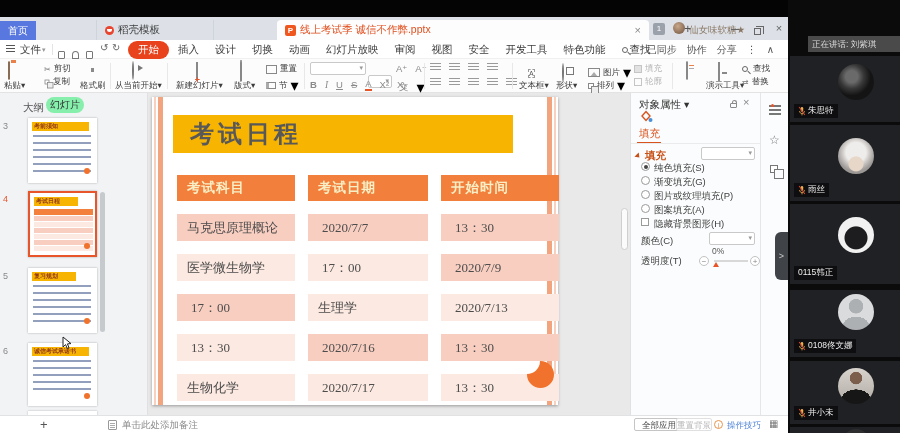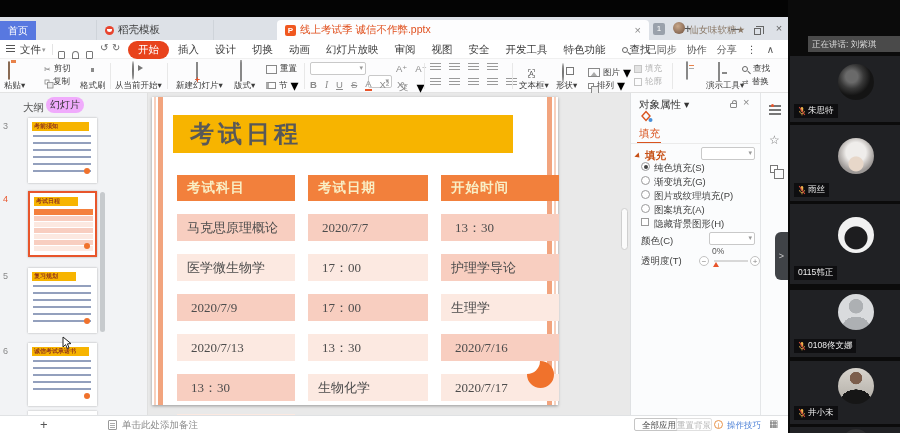--- a/index.html
+++ b/index.html
@@ -71,21 +71,21 @@
 .arr2::after{content:"";position:absolute;left:2px;top:2px;width:6px;height:6px;border:1px solid #888;background:#eee;}
 .fillsq{width:8px;height:8px;background:#e2e2e2;border:1px solid #c5c5c5;}
 .outlsq{width:8px;height:8px;border:1px solid #c5c5c5;}
 .docpg{width:10px;height:12px;border:1px solid #888;border-radius:1px;position:relative;}
 .docpg::after{content:"";position:absolute;left:2px;top:3px;width:5px;height:1px;background:#e8824a;box-shadow:0 3px 0 #aaa;}
 .mon{width:12px;height:9px;border:1px solid #888;position:relative;}
 .mon::after{content:"";position:absolute;left:3px;top:9px;width:5px;height:2px;background:#888;}
 
 .thumbs{position:absolute;left:0;top:76px;width:148px;height:322px;background:#f2f3f5;border-right:1px solid #e0e0e0;}
 .outl{position:absolute;left:23px;top:8px;font-size:10.5px;color:#555;}
-.pill{position:absolute;left:46px;top:4px;width:38px;height:16px;background:#f0abfc;border-radius:9px;font-size:10px;color:#333;text-align:center;line-height:16px;}
+.pill{position:absolute;left:46px;top:4px;width:38px;height:16px;background:#86efac;border-radius:9px;font-size:10px;color:#333;text-align:center;line-height:16px;}
 .thumb{position:absolute;left:28px;width:69px;background:#fff;box-shadow:0 0 2px rgba(0,0,0,.3);}
 .thumb.sel{border:2px solid #e8552b;}
 .tnum{position:absolute;left:3px;width:18px;font-size:9px;color:#888;}
 .tnum.sel{color:#e8552b;}
 .tt{position:absolute;left:4px;top:4px;height:9px;background:#f7b400;color:#94391a;font-size:6px;font-weight:bold;line-height:9px;padding-left:2px;white-space:nowrap;overflow:hidden;}
 .tlines{position:absolute;left:5px;background:repeating-linear-gradient(to bottom,#93a0bd 0 2px,transparent 2px 7px);}
 .tth{position:absolute;left:4px;top:16px;width:59px;height:6px;background:#f4803d;}
 .ttbl{position:absolute;left:4px;top:23px;width:59px;height:35px;background:repeating-linear-gradient(to bottom,#f8cec0 0 5px,#fff 5px 6px,#fce9e1 6px 11px,#fff 11px 12px);}
 .tdot{position:absolute;width:6px;height:6px;border-radius:50%;background:#f0722c;}
 .tscroll{position:absolute;left:100px;top:99px;width:5px;height:140px;background:#c7cacd;border-radius:2.5px;}
@@ -352,21 +352,20 @@
       <div class="slide-title">考试日程</div>
       <div class="stable">
         <div class="th">考试科目</div>
         <div class="th">考试日期</div>
         <div class="th">开始时间</div>
         <div class="td rowa">马克思原理概论</div>
         <div class="td rowa c2">2020/7/7</div>
         <div class="td rowa c3">13：30</div>
         <div class="td rowb">医学微生物学</div>
         <div class="td rowb c3">17：00</div>
-        <div class="td rowa">护理学导论</div>
         <div class="td rowa c2">2020/7/9</div>
         <div class="td rowa c3">17：00</div>
         <div class="td rowb">生理学</div>
         <div class="td rowb c2">2020/7/13</div>
         <div class="td rowb c3">13：30</div>
         <div class="td rowa c2">2020/7/16</div>
         <div class="td rowa c3">13：30</div>
         <div class="td rowb">生物化学</div>
         <div class="td rowb c2">2020/7/17</div>
         <div class="td rowb c3">13：30</div>

